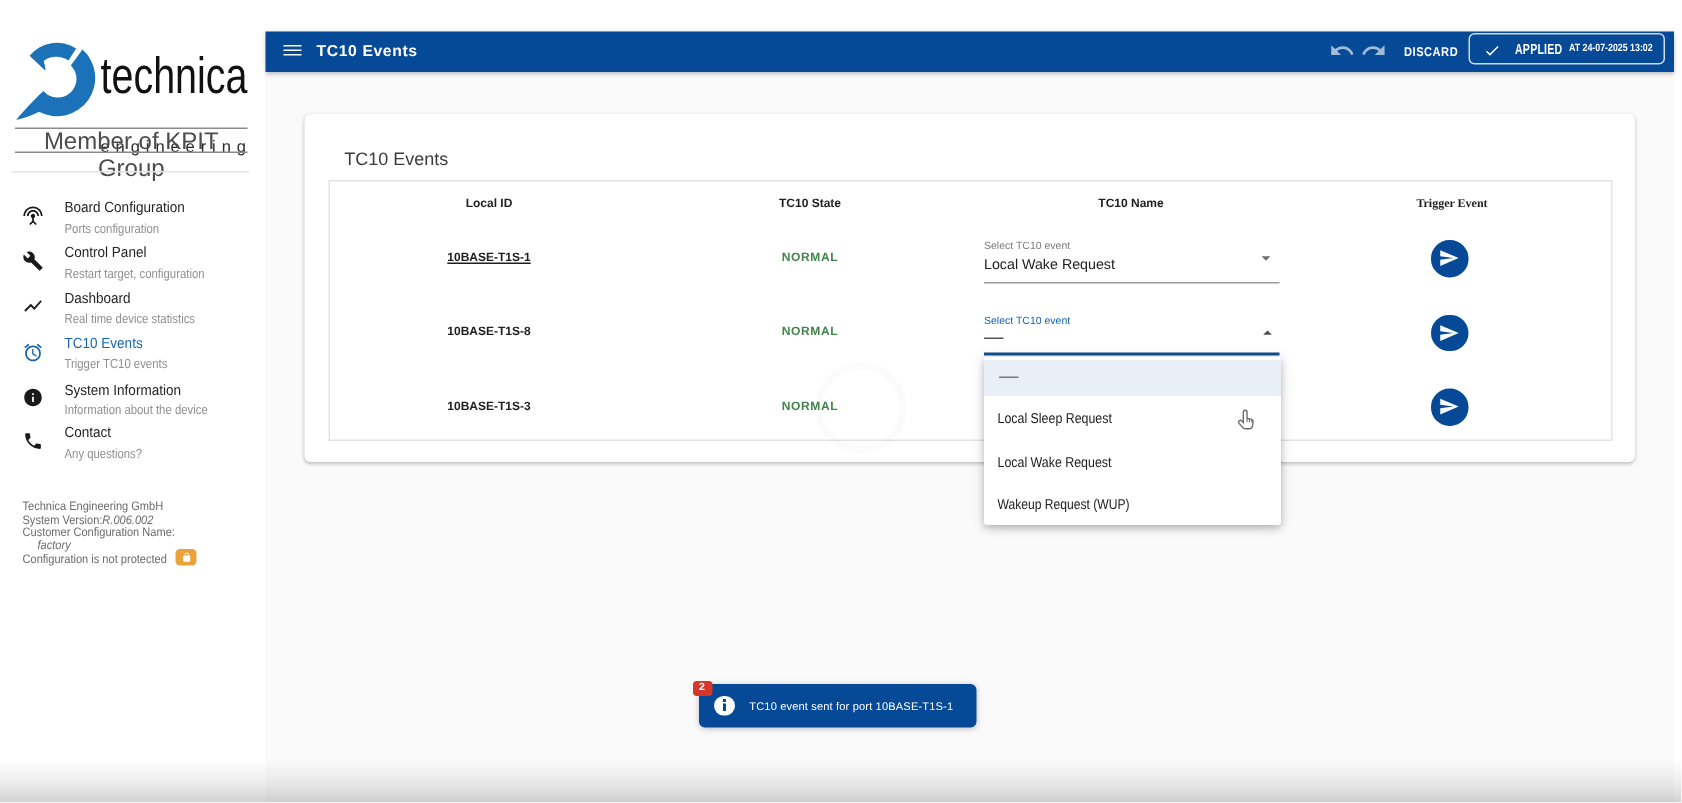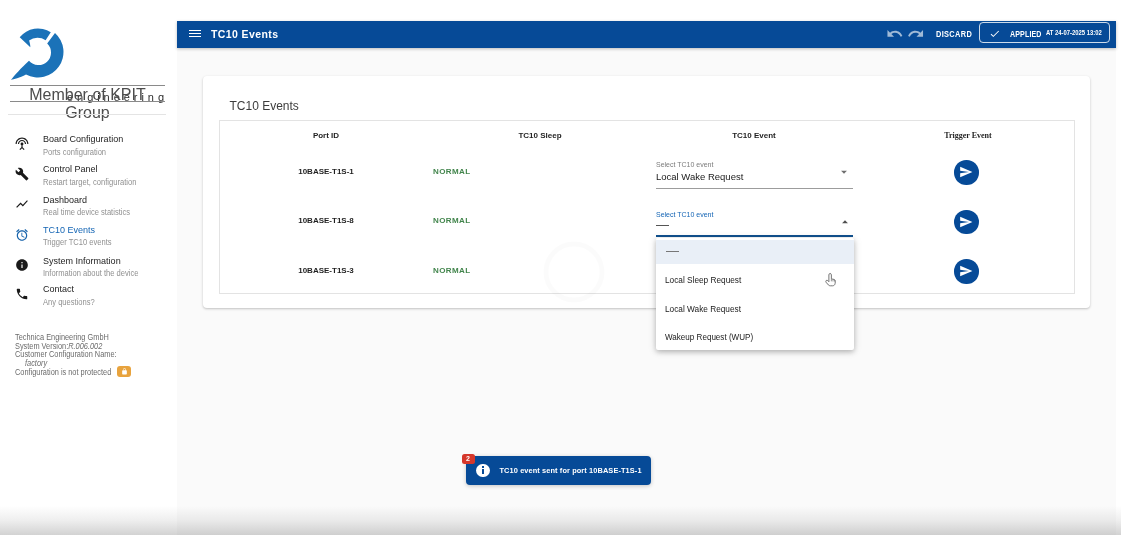--- a/index.html
+++ b/index.html
@@ -17,40 +17,40 @@
 #discard { left:936px; top:28.7px; font-size:8.5px; font-weight:bold; color:#fff; letter-spacing:0.4px; transform:scaleX(0.87); transform-origin:left center; }
 #applied { left:979px; top:22px; width:131px; height:20.7px; border:1px solid rgba(255,255,255,0.8); border-radius:4px; }
 
 
 #card { left:203px; top:75.5px; width:886.5px; height:232.5px; background:#fff; border-radius:4px; box-shadow:0 1px 3px rgba(0,0,0,0.14), 0 1px 2px rgba(0,0,0,0.10); }
 #cardtitle { left:229.5px; top:98.5px; font-size:12px; color:#3c3c3c; }
 #tablebox { left:219px; top:119.5px; width:856px; height:174px; background:#fff; border:1px solid #e3e3e3; }
 
 .th { position:absolute; font-size:8px; font-weight:bold; color:#1f1f1f; top:130.5px; width:214px; text-align:center; }
 .portid { position:absolute; font-size:8px; font-weight:bold; color:#1f1f1f; width:214px; text-align:center; left:219px; }
-.normal { position:absolute; font-size:8px; font-weight:bold; color:#42854c; width:214px; text-align:left; left:433px; letter-spacing:0.4px; }
+.normal { position:absolute; font-size:8px; font-weight:bold; color:#42854c; width:214px; text-align:center; left:433px; letter-spacing:0.4px; }
 
 
 .sel-label { position:absolute; left:656px; font-size:7px; color:#7c7c7c; }
 .sel-value { position:absolute; left:656px; font-size:9.5px; color:#212121; }
 .sel-line { position:absolute; left:655.5px; width:197px; height:1px; background:#9c9c9c; }
 
 
 .trig { position:absolute; left:954.2px; width:24.5px; height:24.5px; border-radius:50%; background:#064a97; }
 .trig svg { position:absolute; left:5.2px; top:5.2px; }
 
 
 #ddpanel { left:655.5px; top:237.5px; width:198px; height:112px; background:#fff; box-shadow:0 2px 5px rgba(0,0,0,0.22), 0 1px 10px rgba(0,0,0,0.12); border-radius:2px; }
 #ddsel { left:655.5px; top:240px; width:198px; height:23.5px; background:#e9eff7; }
 .ddopt { position:absolute; left:664.5px; font-size:9.5px; color:#212121; transform:scaleX(0.87); transform-origin:left top; white-space:nowrap; }
 
 
 #toast { left:465.5px; top:456px; width:185.5px; height:28.5px; background:#064a97; border-radius:4px; box-shadow:0 1px 4px rgba(0,0,0,0.22); }
 #toastbadge { left:461.5px; top:453.5px; width:13px; height:10.5px; background:#d5372b; border-radius:2.5px; color:#fff; font-size:7px; font-weight:bold; text-align:center; line-height:10.5px; }
-#toasttext { left:499.5px; top:466.3px; font-size:7.4px; font-weight:bold; color:#fff; letter-spacing:0.1px; white-space:nowrap; }
+#toasttext { left:499.5px; top:466.3px; font-size:7.4px; font-weight:normal; color:#fff; letter-spacing:0.1px; white-space:nowrap; }
 
 
 .mi-title { position:absolute; left:43px; font-size:9.8px; color:#242424; transform:scaleX(0.92); transform-origin:left top; white-space:nowrap; }
 .mi-sub { position:absolute; left:43px; font-size:8.8px; color:#909090; transform:scaleX(0.86); transform-origin:left top; white-space:nowrap; }
 .mi-icon { position:absolute; left:15px; }
 .foot { position:absolute; left:15px; font-size:8.2px; color:#6b6b6b; transform:scaleX(0.9); transform-origin:left top; white-space:nowrap; }
 
 #botgrad { left:0; top:506px; width:1121px; height:29px; background:linear-gradient(to bottom, rgba(90,90,90,0) 0%, rgba(90,90,90,0.10) 50%, rgba(90,90,90,0.27) 100%); }
 </style>
 </head>
@@ -75,26 +75,26 @@
   <div class="abs" id="applied"></div>
   <svg class="abs" style="left:988.5px; top:27.5px;" width="11.5" height="11.5" viewBox="0 0 24 24">
       <path fill="#ffffff" d="M9 16.17L4.83 12l-1.42 1.41L9 19 21 7l-1.41-1.41z"></path>
     </svg>
   <div class="abs" style="left:1009.5px; top:27.7px; font-size:9.8px; font-weight:bold; color:#fff; letter-spacing:0.2px; transform:scaleX(0.72); transform-origin:left center;">APPLIED</div>
   <div class="abs" style="left:1045.5px; top:29.3px; font-size:7px; font-weight:bold; color:#fff; transform:scaleX(0.84); transform-origin:left center; white-space:nowrap;">AT 24-07-2025 13:02</div>
 
   <div class="abs" id="card"></div>
   <div class="abs" id="cardtitle">TC10 Events</div>
   <div class="abs" id="tablebox"></div>
-  <div class="th" style="left:219px;">Port ID</div>
-  <div class="th" style="left:433px;">TC10 Sleep</div>
-  <div class="th" style="left:647px;">TC10 Event</div>
+  <div class="th" style="left:219px;">Local ID</div>
+  <div class="th" style="left:433px;">TC10 State</div>
+  <div class="th" style="left:647px;">TC10 Name</div>
   <div class="th" style="left:861px;font-family:Liberation Serif, serif;">Trigger Event</div>
 
-  <div class="portid" style="top:166.5px;">10BASE-T1S-1</div>
+  <div class="portid" style="top:166.5px;text-decoration:underline;">10BASE-T1S-1</div>
   <div class="portid" style="top:215.5px;">10BASE-T1S-8</div>
   <div class="portid" style="top:265.7px;">10BASE-T1S-3</div>
   <div class="normal" style="top:166.5px;">NORMAL</div>
   <div class="normal" style="top:215.5px;">NORMAL</div>
   <div class="normal" style="top:265.7px;">NORMAL</div>
 
   <svg class="abs" style="left:540px; top:240px;" width="70" height="70" viewBox="0 0 70 70">
       <circle cx="34" cy="32" r="28" fill="none" stroke="rgba(0,0,0,0.016)" stroke-width="5"></circle>
     </svg>
 
@@ -146,20 +146,23 @@
   <div class="abs" style="left:482.1px; top:469.3px; width:1.6px; height:4.7px; background:#064a97;"></div>
   <div class="abs" id="toasttext">TC10 event sent for port 10BASE-T1S-1</div>
   <div class="abs" id="toastbadge">2</div>
 
   <svg class="abs" style="left:5px; top:22px;" width="65" height="62" viewBox="0 0 65 62">
     <g fill="#1b72b8">
       <path d="M 50.0 11.0 A 25.5 25.5 0 0 1 21.0 52.5 C 14.5 55.8 9 57.2 5.9 57.9 C 9.5 53.5 16 46 24.0 38.7 A 12.5 12.5 0 1 0 42.2 21.6 Z"></path>
       <path d="M 14.7 15.2 A 23.5 23.5 0 0 1 45.8 10.3 L 40.6 18.3 A 14.5 14.5 0 0 0 24.1 18.6 C 25.0 21.5 25.4 23.5 25.3 25.2 C 21.8 21.9 18.2 18.5 14.7 15.2 Z"></path>
     </g>
   </svg>
+  <div class="abs" style="left:67px; top:33.5px;"><svg width="100" height="34">
+        <text x="0" y="28" font-family="Liberation Sans" font-size="34" textLength="98" lengthAdjust="spacingAndGlyphs" fill="#111">technica</text>
+      </svg></div>
   <div class="abs" style="left:67px; top:66.5px;margin-top:24px;"><svg width="100" height="15">
         <text x="0" y="10" font-family="Liberation Sans" font-size="11" textLength="97" lengthAdjust="spacing" fill="#2b2b2b">engineering</text>
       </svg></div>
   <div class="abs" style="left:10px; top:84.5px; width:155px; height:1px; background:#8a8a8a;"></div>
   <div class="abs" style="left:10px; top:86px; width:155px; text-align:center; font-size:16px; color:#4c4c4c;">Member of KPIT Group</div>
   <div class="abs" style="left:10px; top:100.5px; width:155px; height:1px; background:#8a8a8a;"></div>
   <div class="abs" style="left:8px; top:114px; width:158px; height:1px; background:#e4e4e4;"></div>
 
   <div class="mi-title" style="top:132.5px;">Board Configuration</div>
   <div class="mi-sub" style="top:146.5px;">Ports configuration</div>

